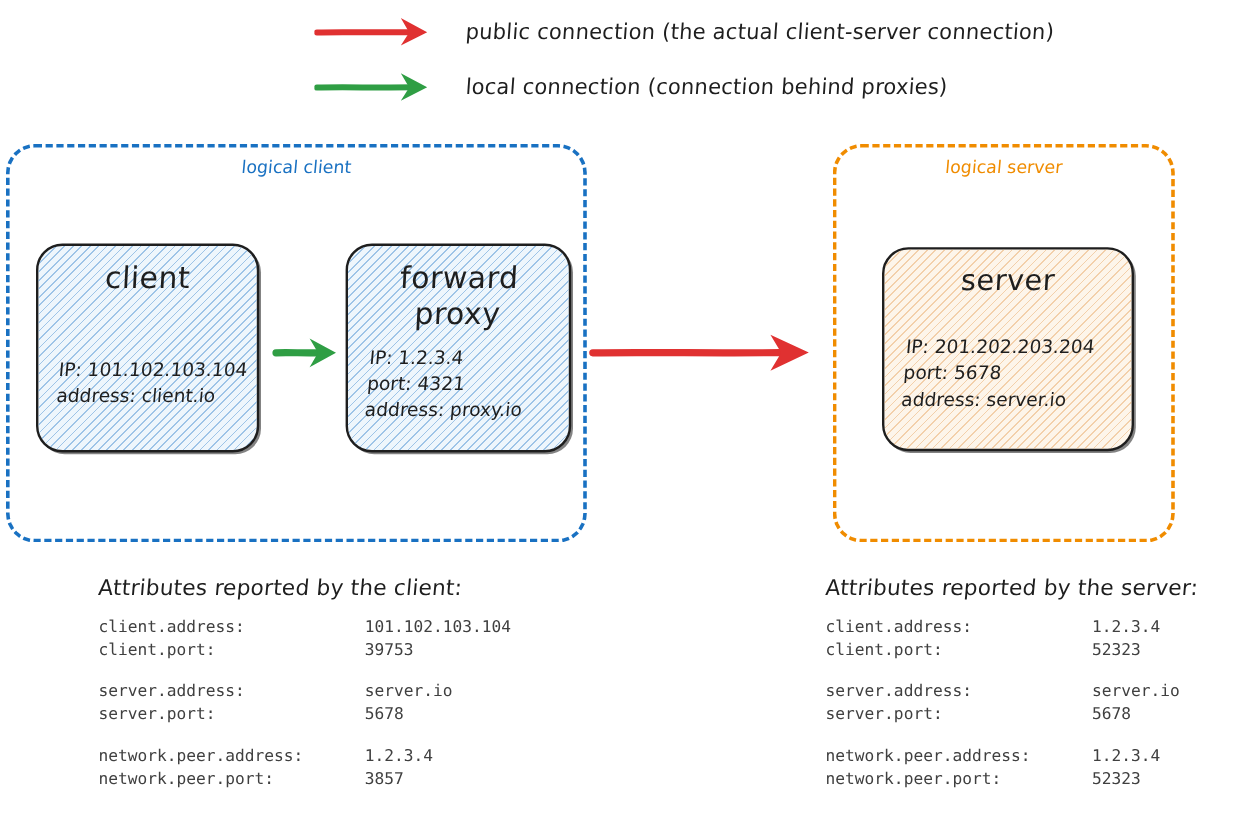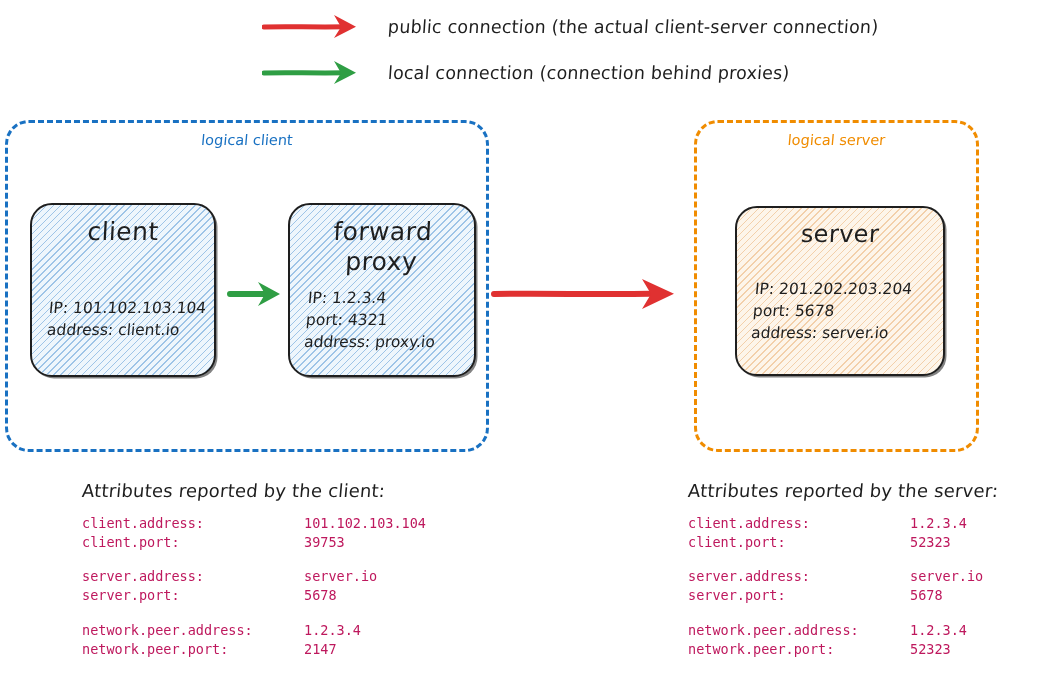--- a/index.html
+++ b/index.html
@@ -166,21 +166,21 @@
     letter-spacing: 0.2px;
     margin-bottom: 13px;
     white-space: nowrap;
     transform: skewX(-5deg);
     transform-origin: left center;
   }
   .attrs-table {
     border-collapse: collapse;
     font-family: "DejaVu Sans Mono", monospace;
     font-size: 13.5px;
-    color: #be185d;
+    color: #404040;
   }
   .attrs-table td {
     padding: 0;
     line-height: 1.42;
     white-space: nowrap;
     vertical-align: top;
   }
   .attrs-table td.k { padding-right: 10px; }
   .attrs.client-attrs .attrs-table td.k { min-width: 212px; }
   .attrs.server-attrs .attrs-table td.k { min-width: 212px; }
@@ -288,21 +288,21 @@
           </tr>
           <tr class="spacer">
             <td colspan="2"></td>
           </tr>
           <tr>
             <td class="k">network.peer.address:</td>
             <td class="v">1.2.3.4</td>
           </tr>
           <tr>
             <td class="k">network.peer.port:</td>
-            <td class="v">2147</td>
+            <td class="v">3857</td>
           </tr>
         </tbody>
     </table>
   </div>
 
   <div class="attrs server-attrs">
     <div class="attrs-title">Attributes reported by the server:</div>
     <table class="attrs-table">
       <tbody>
           <tr>

